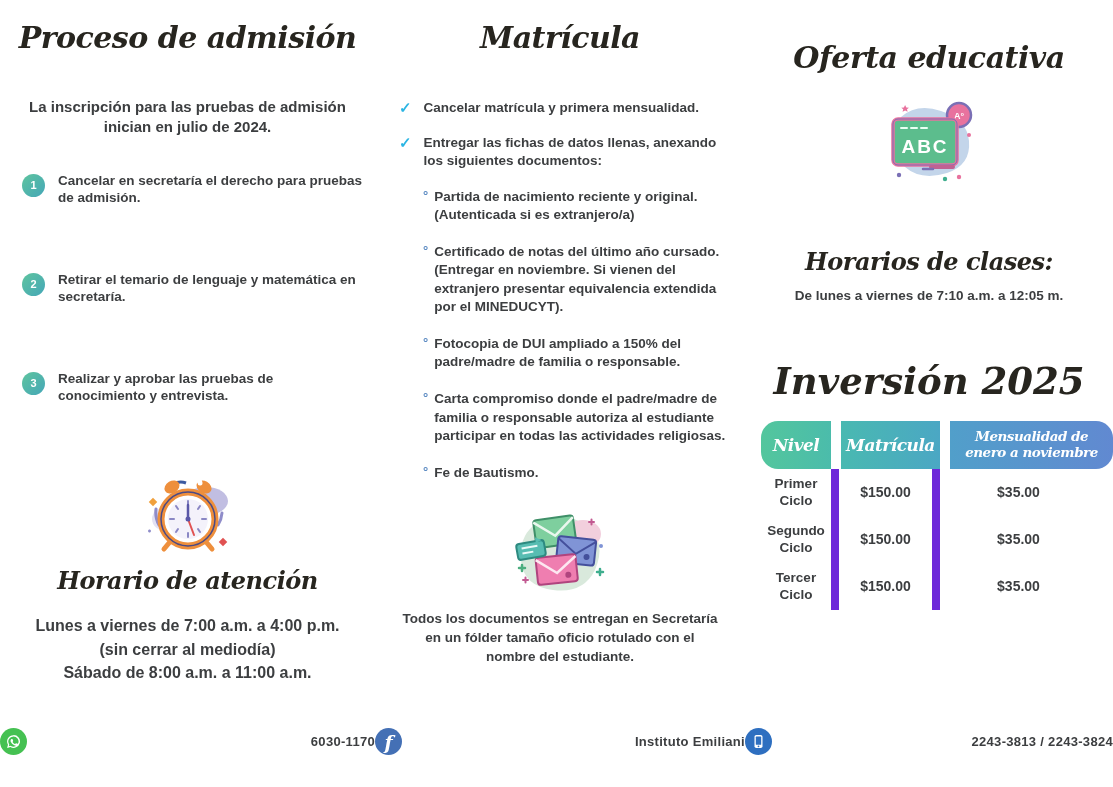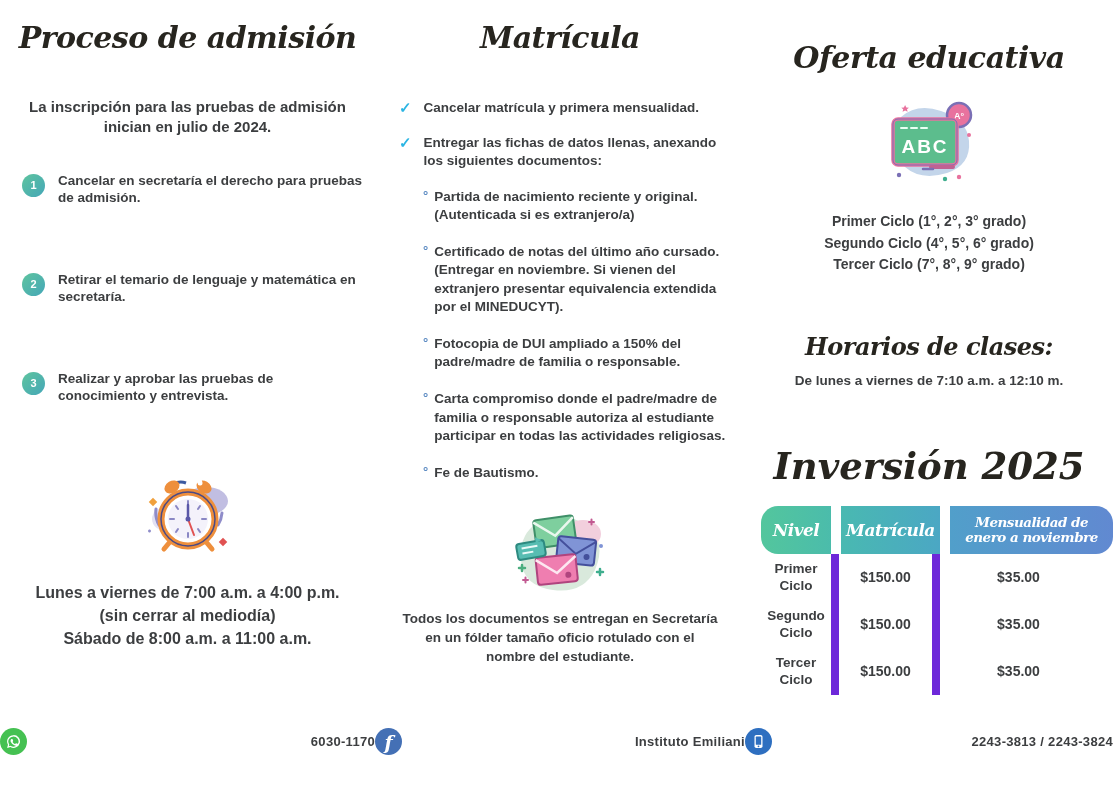--- a/index.html
+++ b/index.html
@@ -120,20 +120,21 @@
             <line x1="33" y1="74" x2="28" y2="80" stroke="#ee8f3c" stroke-width="5" stroke-linecap="round"></line>
             <line x1="71" y1="74" x2="76" y2="80" stroke="#ee8f3c" stroke-width="5" stroke-linecap="round"></line>
             <rect x="14" y="30" width="6" height="6" fill="#f0a03c" transform="rotate(45 17 33)"></rect>
             <rect x="84" y="70" width="6" height="6" fill="#e05252" transform="rotate(45 87 73)"></rect>
             <path d="M12 62 l3 0 m-1.5 -1.5 l0 3" stroke="#8f8cc9" stroke-width="1.5"></path>
           </svg>
         </span>
       </div>
 
       <div class="script hours-title">
+        <div>Horario de atención</div>
       </div>
       <div class="hours">
         <div>Lunes a viernes de 7:00 a.m. a 4:00 p.m.</div>
         <div>(sin cerrar al mediodía)</div>
         <div>Sábado de 8:00 a.m. a 11:00 a.m.</div>
       </div>
 
       <div class="footer">
         <span class="badge wa">
           <svg width="17" height="17" viewBox="0 0 24 24">
@@ -244,28 +245,23 @@
             <line x1="52" y1="70" x2="62" y2="70" stroke="#7a6fb5" stroke-width="2.5" stroke-linecap="round"></line>
             <path d="M34 9 l2.2 4.4 4.8 .4 -3.6 3 1.2 4.6 -4.6 -2.6 -4.6 2.6 1.2 -4.6 -3.6 -3 4.8 -.4z" fill="#e8729e" transform="scale(0.55) translate(28 2)"></path>
             <circle cx="28" cy="76" r="2.2" fill="#7a6fb5"></circle>
             <circle cx="74" cy="80" r="2.2" fill="#3fae8e"></circle>
             <circle cx="88" cy="78" r="2.2" fill="#e8729e"></circle>
             <circle cx="98" cy="36" r="2" fill="#e8729e"></circle>
           </svg>
         </span>
       </div>
 
-      <div class="cycles">
-        <div>Primer Ciclo (1°, 2°, 3° grado)</div>
-        <div>Segundo Ciclo (4°, 5°, 6° grado)</div>
-        <div>Tercer Ciclo (7°, 8°, 9° grado)</div>
-      </div>
 
       <div class="script sched-title">Horarios de clases:</div>
-      <div class="sched-text">De lunes a viernes de 7:10 a.m. a 12:10 m.</div>
+      <div class="sched-text">De lunes a viernes de 7:10 a.m. a 12:05 m.</div>
 
       <div class="script invest-title">Inversión 2025</div>
 
       <div class="ptable">
         <div class="ptable-head">
           <div class="ph-cell c1 script">Nivel</div>
           <div class="ph-cell c2 script">Matrícula</div>
           <div class="ph-cell c3 script">Mensualidad de enero a noviembre</div>
         </div>
         <div class="ptable-body">

